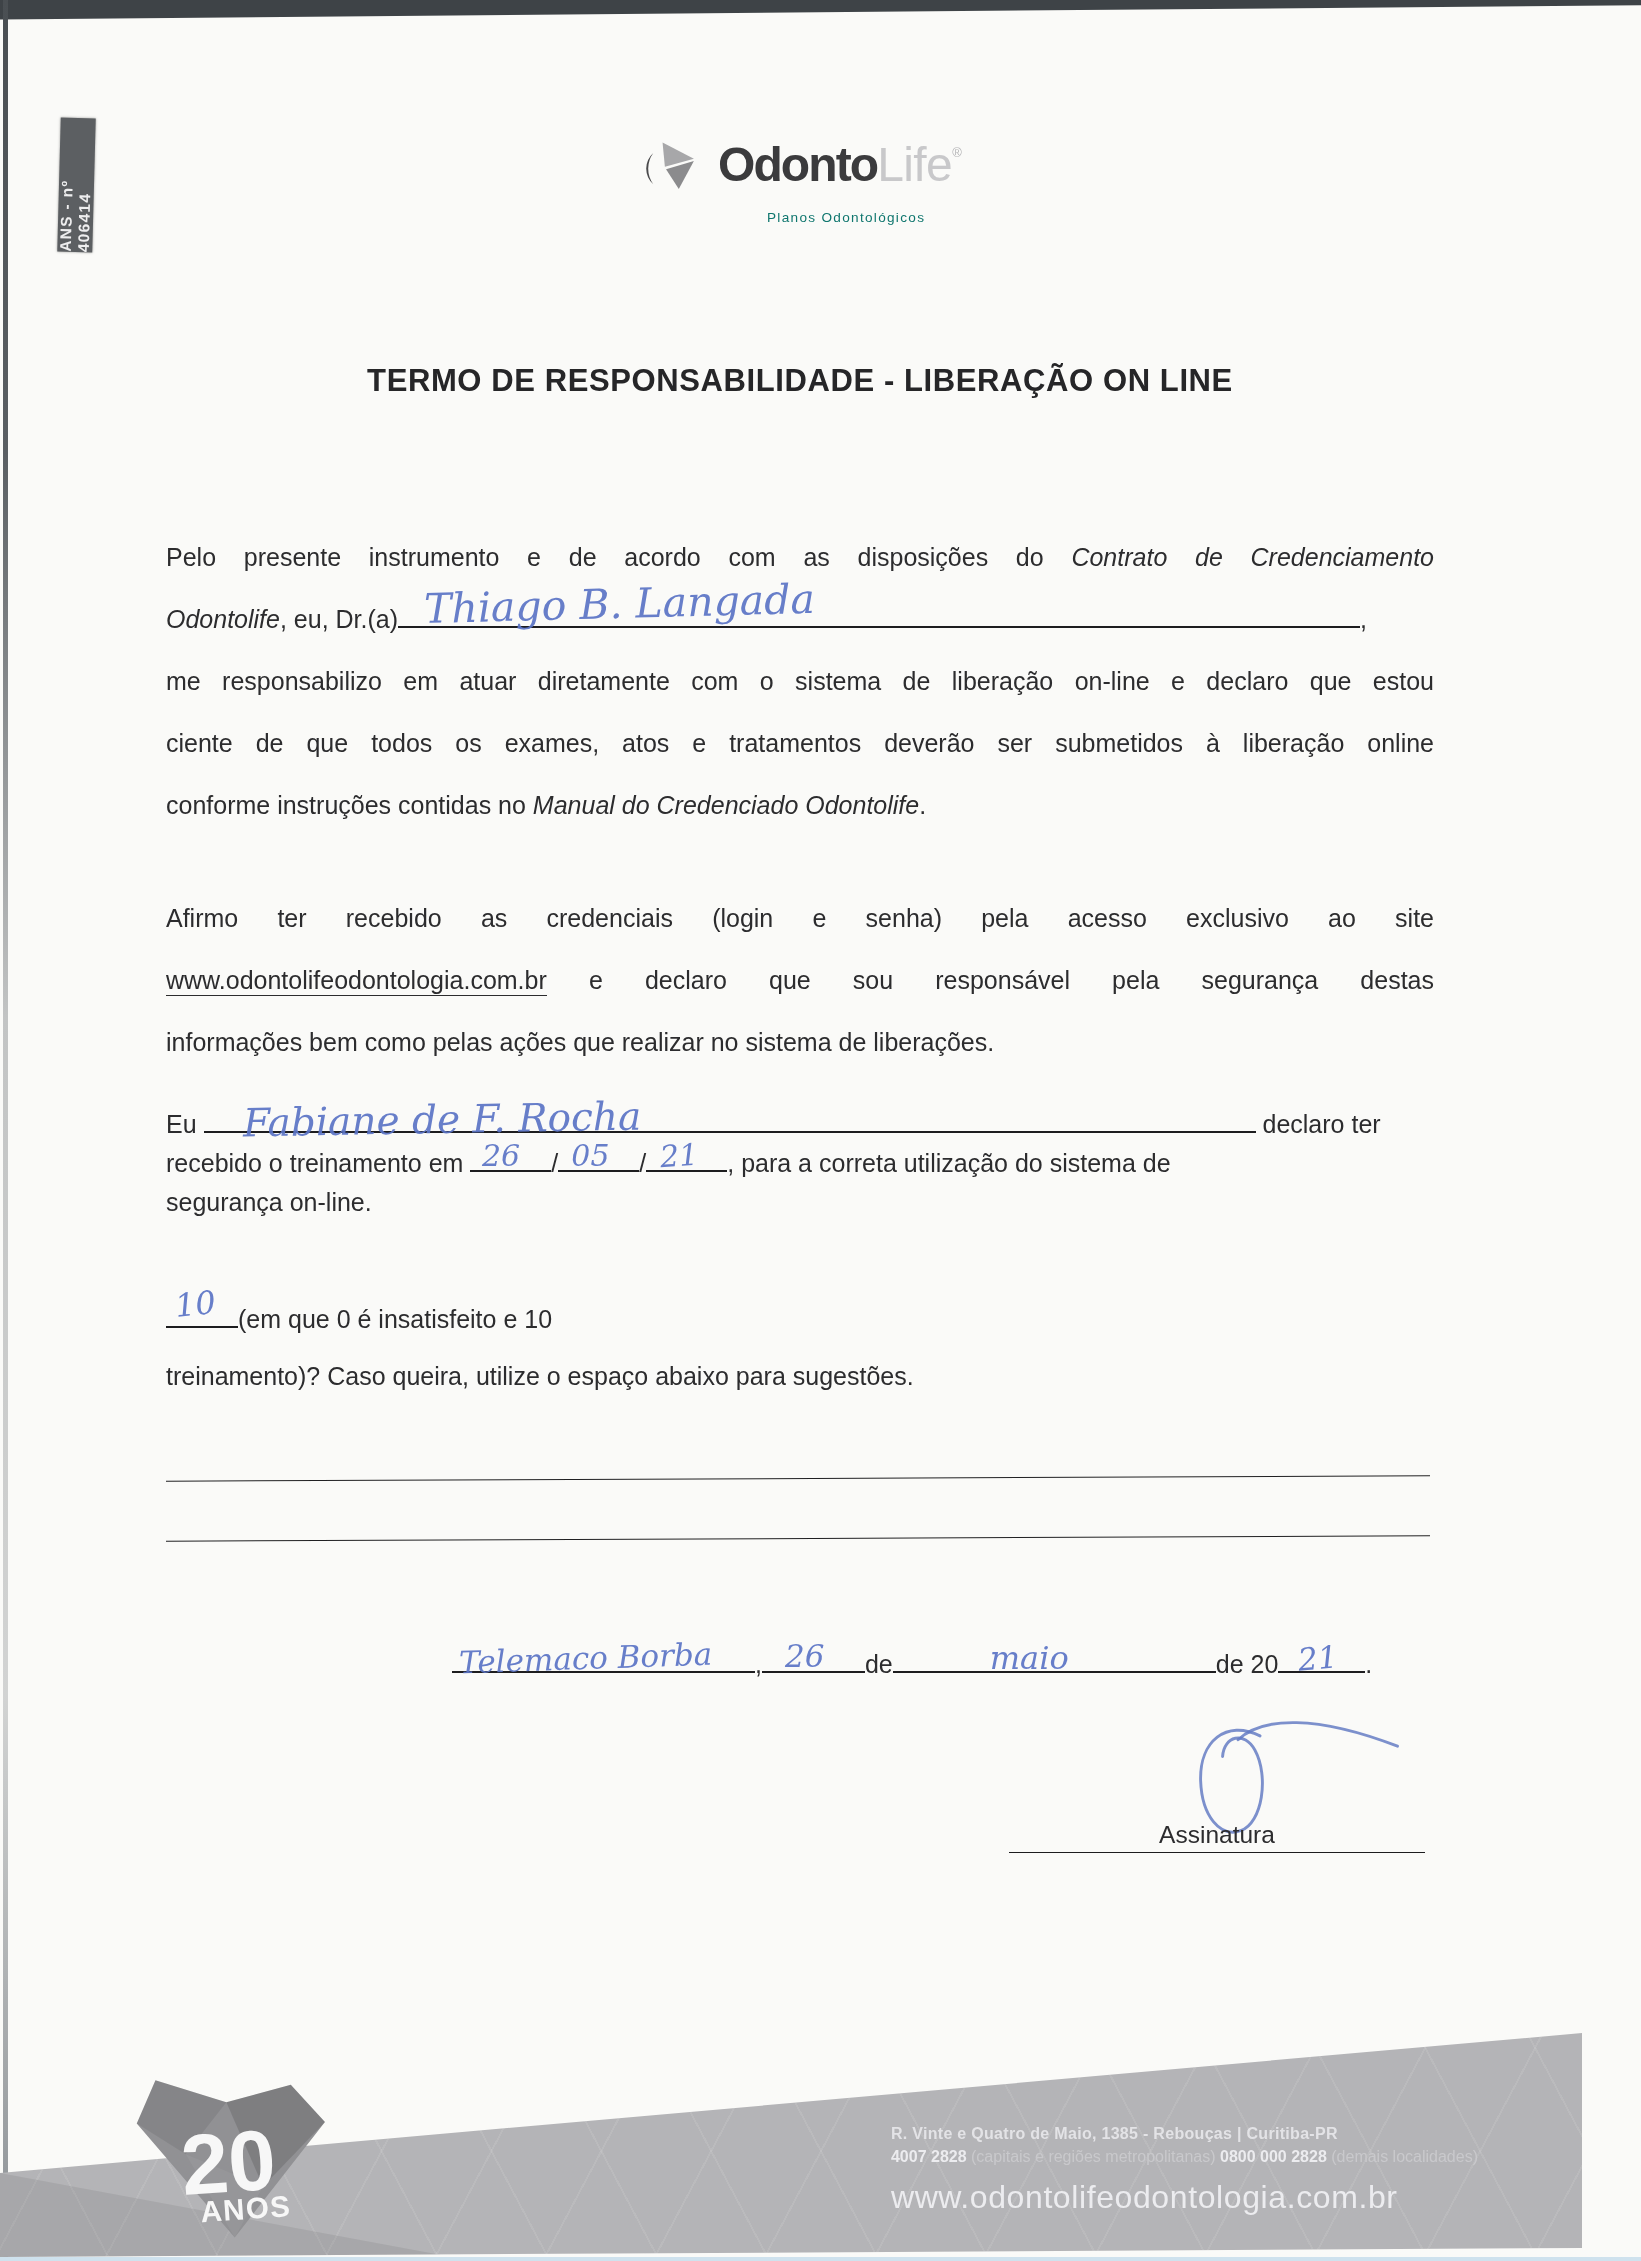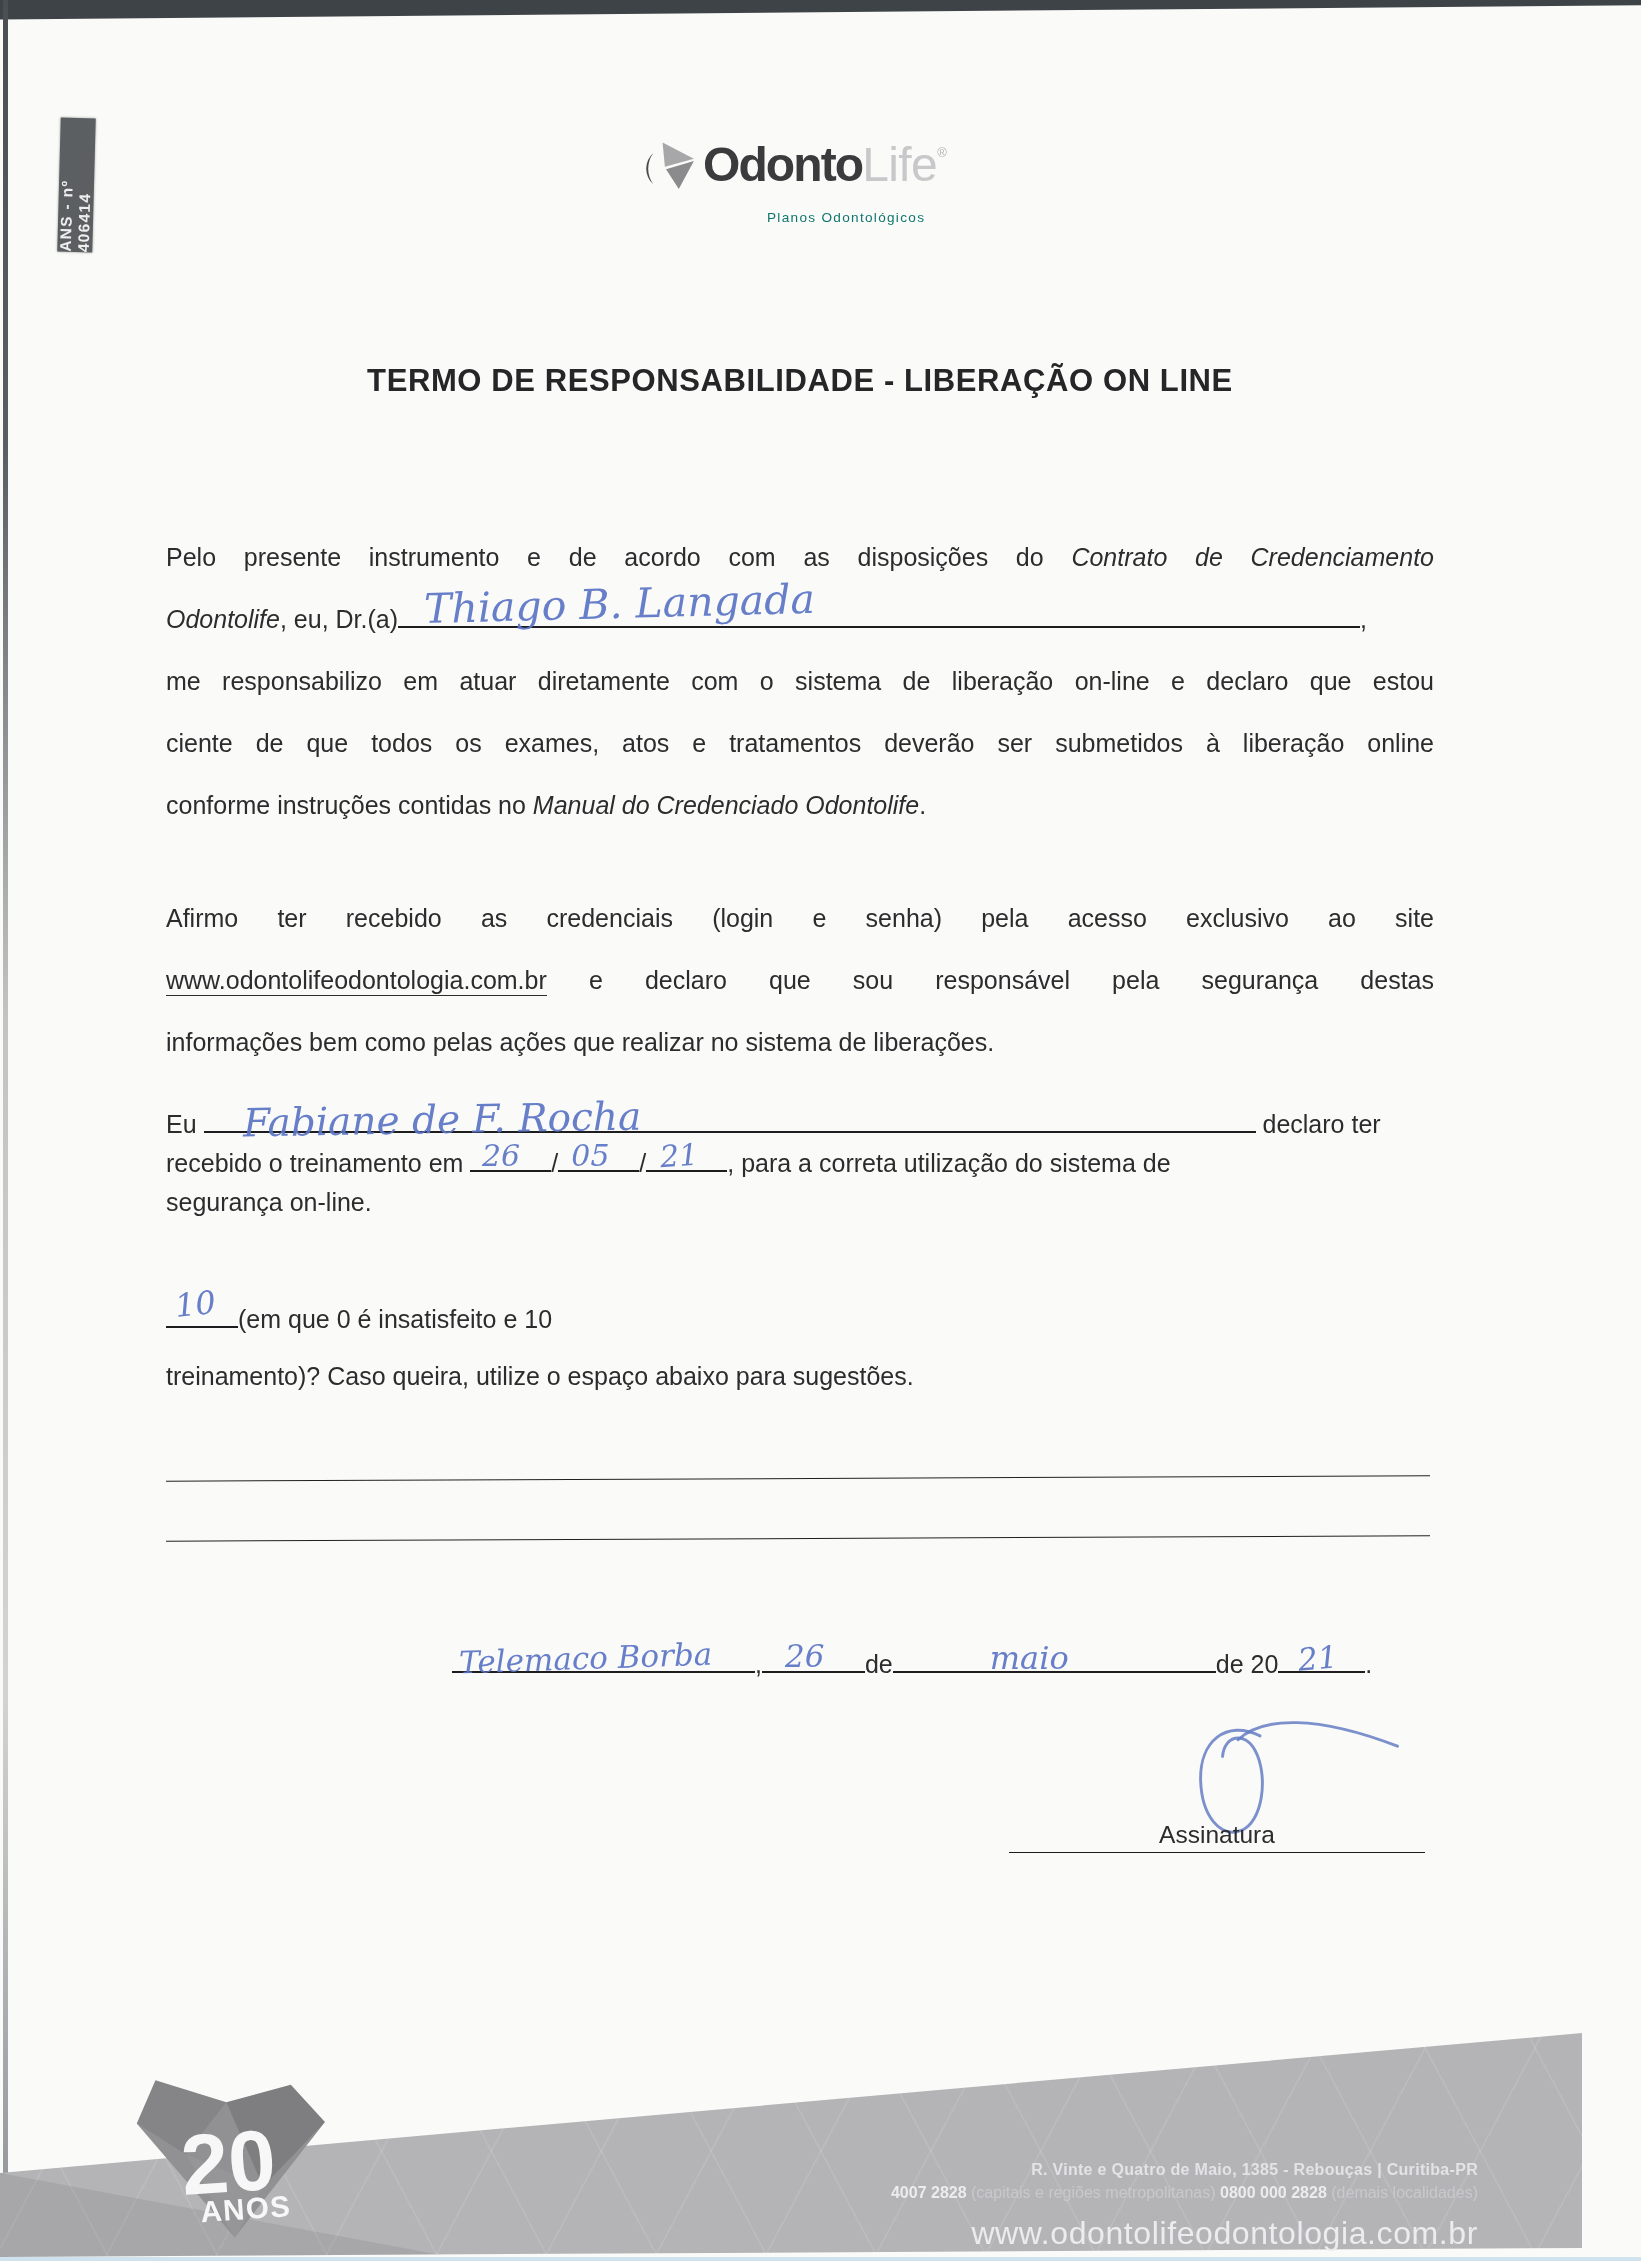--- a/index.html
+++ b/index.html
@@ -15,21 +15,21 @@
 
   
   .ans-badge{position:absolute;left:59px;top:118px;width:35px;height:134px;background:#5c5f62;
              color:#eeeeef;display:flex;align-items:center;justify-content:center;
              writing-mode:vertical-rl;transform:rotate(181.5deg);font-size:15.5px;font-weight:bold;
              letter-spacing:1.3px;box-shadow:0 0 2.6px rgba(0,0,0,.4);}
 
   
   .logo-mark{position:absolute;left:644px;top:139px;}
   .logo-text{position:absolute;left:703px;top:137px;font-size:48px;white-space:nowrap;}
-  .logo-odonto{font-weight:bold;color:#3b3b3d;letter-spacing:-1.9px;}
+  .logo-odonto{font-weight:bold;color:#3b3b3d;letter-spacing:-1.9px;margin-left:15px;}
   .logo-life{color:#c8c8ca;letter-spacing:-0.6px;}
   .logo-reg{font-size:13px;color:#b5b5b7;vertical-align:24.5px;}
   .logo-tagline{position:absolute;left:767px;top:195px;font-size:13.6px;color:#0f766e;letter-spacing:1.3px;margin-top:15px;}
 
   .doc-title{position:absolute;left:166px;top:363px;width:1268px;text-align:center;
              font-size:31px;font-weight:bold;color:#262628;letter-spacing:0.6px;margin:0;}
 
   
   .col{position:absolute;left:166px;width:1268px;font-size:25px;color:#2c2c2e;}
   .lh-big div{line-height:62px;}
@@ -55,21 +55,21 @@
 
   
   .band{position:absolute;left:0;top:2001px;width:1642px;height:261px;background:#b4b4b7;
         clip-path:polygon(0 172px,1582px 32px,1582px 247px,0 256px);}
   .band::before{content:"";position:absolute;inset:0;
         background:repeating-linear-gradient(62deg,rgba(255,255,255,.09) 0 1.9px,transparent 1.9px 97px),
                    repeating-linear-gradient(-62deg,rgba(255,255,255,.09) 0 1.9px,transparent 1.9px 97px);}
   .band::after{content:"";position:absolute;inset:0;background:rgba(0,0,0,.07);
         clip-path:polygon(0 172px,452px 256px,0 256px);}
   .badge-svg{position:absolute;left:134px;top:2077px;}
-  .footer-text{position:absolute;right:164px;top:2122px;text-align:right;color:#dededf;margin-top:36px;}
+  .footer-text{position:absolute;right:164px;top:2122px;color:#dededf;}
   .footer-address{font-size:16px;line-height:23px;color:#e3e3e6;font-weight:bold;letter-spacing:0.3px;}
   .footer-phones{font-size:16px;line-height:23px;color:#c9c9cc;}
   .footer-phones b{color:#ececef;}
   .footer-website{font-size:32px;line-height:41px;margin-top:9px;color:#ececef;letter-spacing:0.6px;}
 </style>
 </head>
 <body>
 
 <div id="page">
 

